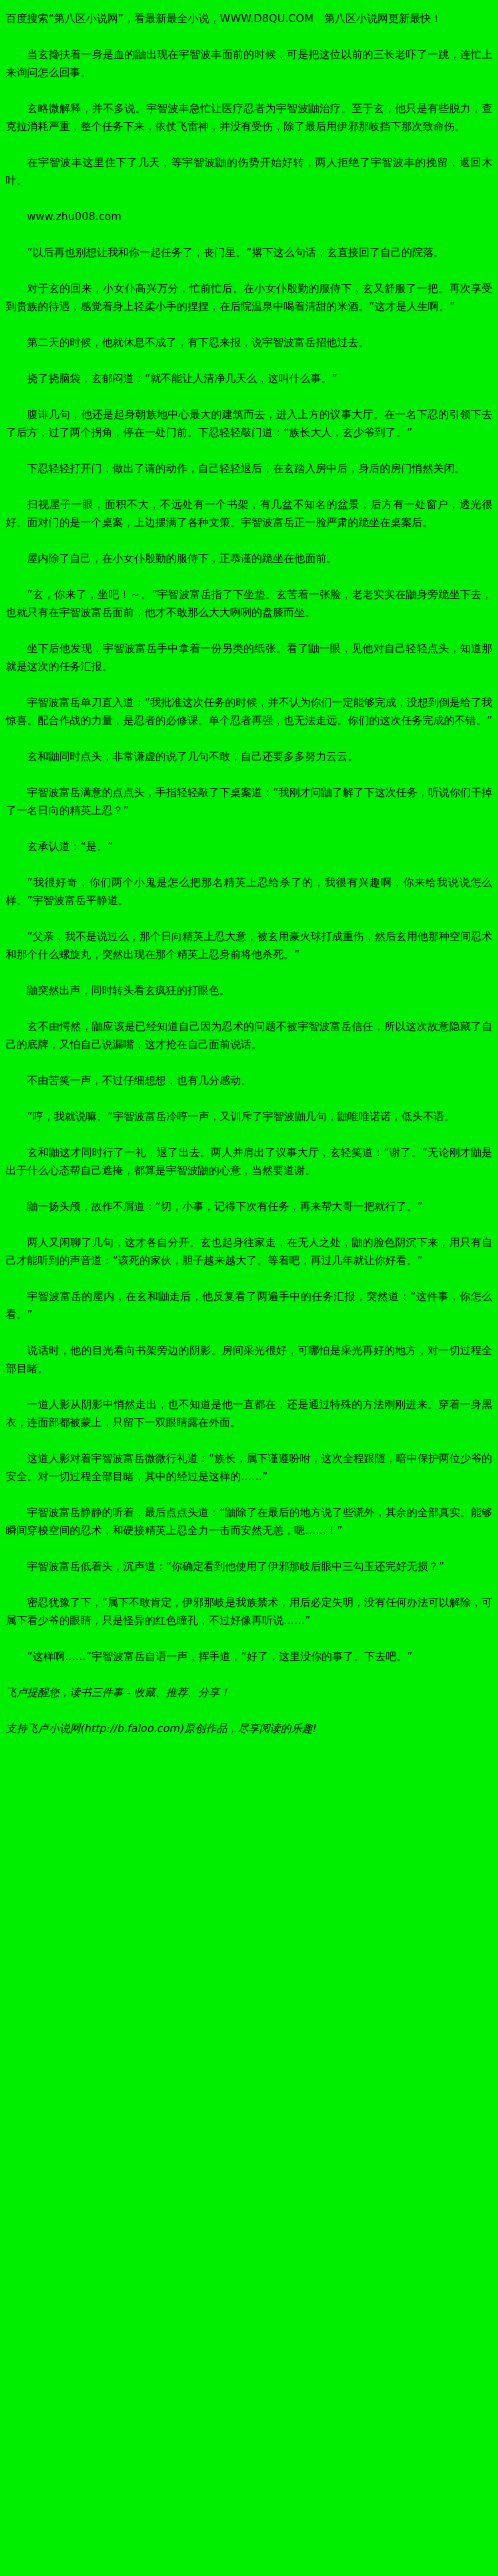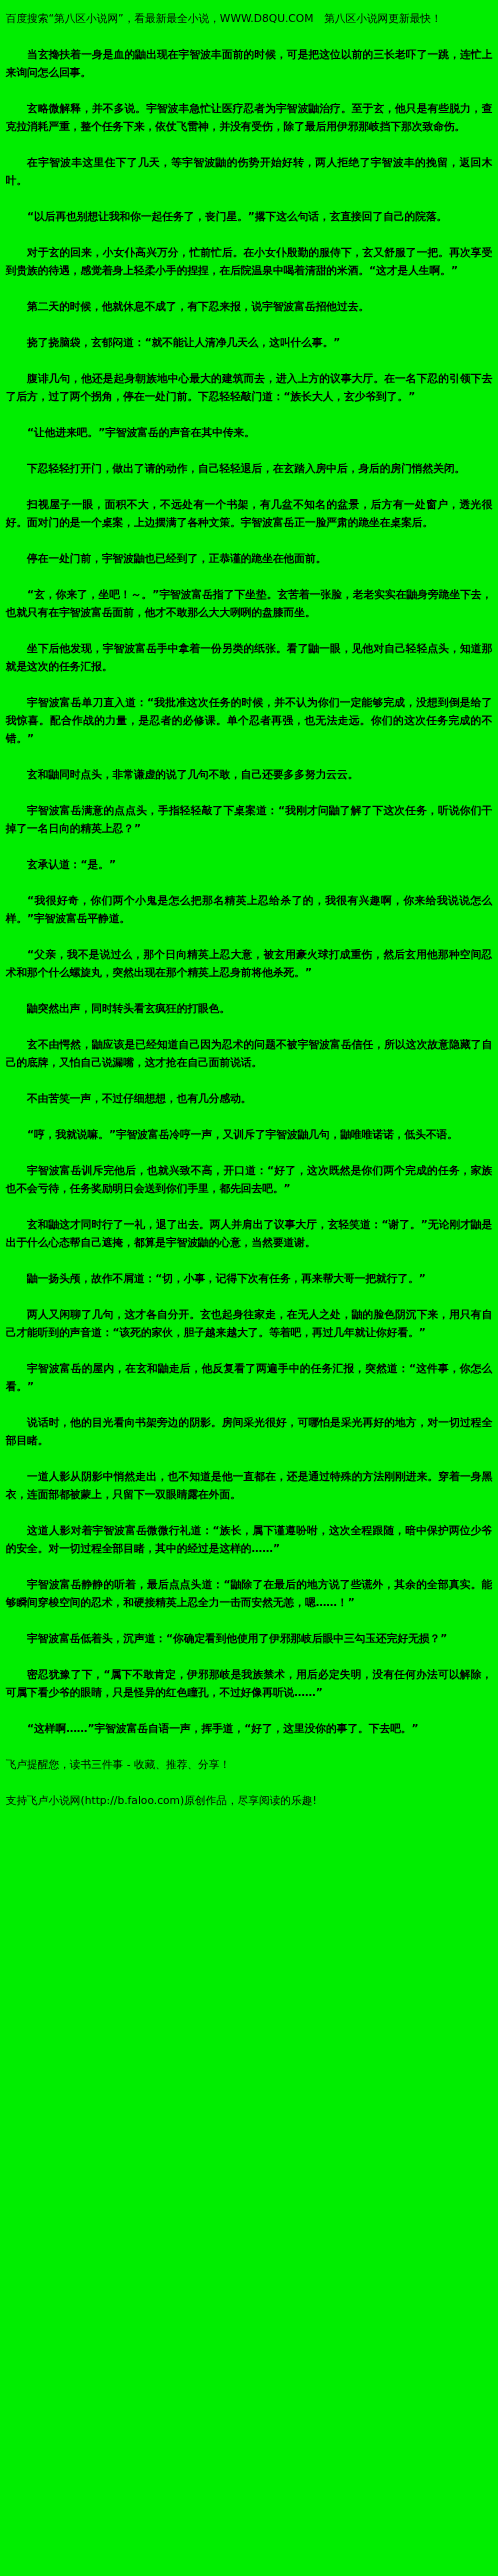--- a/index.html
+++ b/index.html
@@ -19,62 +19,61 @@
   }
   .banner {
     margin-bottom: 18px;
     white-space: normal;
   }
   .para {
     text-indent: 2em;
     margin: 18px 0;
     text-align: justify;
     word-break: break-all;
-    font-weight: bold;
   }
   .watermark {
     text-indent: 2em;
     margin: 18px 0;
   }
   .footer-line {
     margin-top: 18px;
+    font-style: italic;
   }
 </style>
 </head>
 <body>
 
 <div class="page">
   <div class="banner">百度搜索“第八区小说网”，看最新最全小说，WWW.D8QU.COM　第八区小说网更新最快！</div>
 
   <div>
       <div class="para">当玄搀扶着一身是血的鼬出现在宇智波丰面前的时候，可是把这位以前的三长老吓了一跳，连忙上来询问怎么回事。</div>
       <div class="para">玄略微解释，并不多说。宇智波丰急忙让医疗忍者为宇智波鼬治疗。至于玄，他只是有些脱力，查克拉消耗严重，整个任务下来，依仗飞雷神，并没有受伤，除了最后用伊邪那岐挡下那次致命伤。</div>
       <div class="para">在宇智波丰这里住下了几天，等宇智波鼬的伤势开始好转，两人拒绝了宇智波丰的挽留，返回木叶。</div>
+      <div class="watermark">www.zhu008.com</div>
       <div class="para">“以后再也别想让我和你一起任务了，丧门星。”撂下这么句话，玄直接回了自己的院落。</div>
       <div class="para">对于玄的回来，小女仆高兴万分，忙前忙后。在小女仆殷勤的服侍下，玄又舒服了一把。再次享受到贵族的待遇，感觉着身上轻柔小手的捏捏，在后院温泉中喝着清甜的米酒。“这才是人生啊。”</div>
       <div class="para">第二天的时候，他就休息不成了，有下忍来报，说宇智波富岳招他过去。</div>
       <div class="para">挠了挠脑袋，玄郁闷道：“就不能让人清净几天么，这叫什么事。”</div>
       <div class="para">腹诽几句，他还是起身朝族地中心最大的建筑而去，进入上方的议事大厅。在一名下忍的引领下去了后方，过了两个拐角，停在一处门前。下忍轻轻敲门道：“族长大人，玄少爷到了。”</div>
-      <div class="para">“让他进来吧。”宇智波富岳的声音在其中传来。</div>
       <div class="para">下忍轻轻打开门，做出了请的动作，自己轻轻退后，在玄踏入房中后，身后的房门悄然关闭。</div>
       <div class="para">扫视屋子一眼，面积不大，不远处有一个书架，有几盆不知名的盆景，后方有一处窗户，透光很好。面对门的是一个桌案，上边摆满了各种文策。宇智波富岳正一脸严肃的跪坐在桌案后。</div>
-      <div class="para">停在一处门前，宇智波鼬也已经到了，正恭谨的跪坐在他面前。</div>
+      <div class="para">屋内除了自己，在小女仆殷勤的服侍下，正恭谨的跪坐在他面前。</div>
       <div class="para">“玄，你来了，坐吧！～。”宇智波富岳指了下坐垫。玄苦着一张脸，老老实实在鼬身旁跪坐下去，也就只有在宇智波富岳面前，他才不敢那么大大咧咧的盘膝而坐。</div>
       <div class="para">坐下后他发现，宇智波富岳手中拿着一份另类的纸张。看了鼬一眼，见他对自己轻轻点头，知道那就是这次的任务汇报。</div>
       <div class="para">宇智波富岳单刀直入道：“我批准这次任务的时候，并不认为你们一定能够完成，没想到倒是给了我惊喜。配合作战的力量，是忍者的必修课。单个忍者再强，也无法走远。你们的这次任务完成的不错。”</div>
       <div class="para">玄和鼬同时点头，非常谦虚的说了几句不敢，自己还要多多努力云云。</div>
       <div class="para">宇智波富岳满意的点点头，手指轻轻敲了下桌案道：“我刚才问鼬了解了下这次任务，听说你们干掉了一名日向的精英上忍？”</div>
       <div class="para">玄承认道：“是。”</div>
       <div class="para">“我很好奇，你们两个小鬼是怎么把那名精英上忍给杀了的，我很有兴趣啊，你来给我说说怎么样。”宇智波富岳平静道。</div>
       <div class="para">“父亲，我不是说过么，那个日向精英上忍大意，被玄用豪火球打成重伤，然后玄用他那种空间忍术和那个什么螺旋丸，突然出现在那个精英上忍身前将他杀死。”</div>
       <div class="para">鼬突然出声，同时转头看玄疯狂的打眼色。</div>
       <div class="para">玄不由愕然，鼬应该是已经知道自己因为忍术的问题不被宇智波富岳信任，所以这次故意隐藏了自己的底牌，又怕自己说漏嘴，这才抢在自己面前说话。</div>
       <div class="para">不由苦笑一声，不过仔细想想，也有几分感动。</div>
       <div class="para">“哼，我就说嘛。”宇智波富岳冷哼一声，又训斥了宇智波鼬几句，鼬唯唯诺诺，低头不语。</div>
-      <div class="para">宇智波富岳训斥完他后，也就兴致不高，开口道：“好了，这次既然是你们两个完成的任务，家族也不会亏待，任务奖励明日会送到你们手里，都先回去吧。”</div>
       <div class="para">玄和鼬这才同时行了一礼，退了出去。两人并肩出了议事大厅，玄轻笑道：“谢了。”无论刚才鼬是出于什么心态帮自己遮掩，都算是宇智波鼬的心意，当然要道谢。</div>
       <div class="para">鼬一扬头颅，故作不屑道：“切，小事，记得下次有任务，再来帮大哥一把就行了。”</div>
       <div class="para">两人又闲聊了几句，这才各自分开。玄也起身往家走，在无人之处，鼬的脸色阴沉下来，用只有自己才能听到的声音道：“该死的家伙，胆子越来越大了。等着吧，再过几年就让你好看。”</div>
       <div class="para">宇智波富岳的屋内，在玄和鼬走后，他反复看了两遍手中的任务汇报，突然道：“这件事，你怎么看。”</div>
       <div class="para">说话时，他的目光看向书架旁边的阴影。房间采光很好，可哪怕是采光再好的地方，对一切过程全部目睹。</div>
       <div class="para">一道人影从阴影中悄然走出，也不知道是他一直都在，还是通过特殊的方法刚刚进来。穿着一身黑衣，连面部都被蒙上，只留下一双眼睛露在外面。</div>
       <div class="para">这道人影对着宇智波富岳微微行礼道：“族长，属下谨遵吩咐，这次全程跟随，暗中保护两位少爷的安全。对一切过程全部目睹，其中的经过是这样的……”</div>
       <div class="para">宇智波富岳静静的听着，最后点点头道：“鼬除了在最后的地方说了些谎外，其余的全部真实。能够瞬间穿梭空间的忍术，和硬接精英上忍全力一击而安然无恙，嗯……！”</div>
       <div class="para">宇智波富岳低着头，沉声道：“你确定看到他使用了伊邪那岐后眼中三勾玉还完好无损？”</div>
       <div class="para">密忍犹豫了下，“属下不敢肯定，伊邪那岐是我族禁术，用后必定失明，没有任何办法可以解除，可属下看少爷的眼睛，只是怪异的红色瞳孔，不过好像再听说……”</div>

